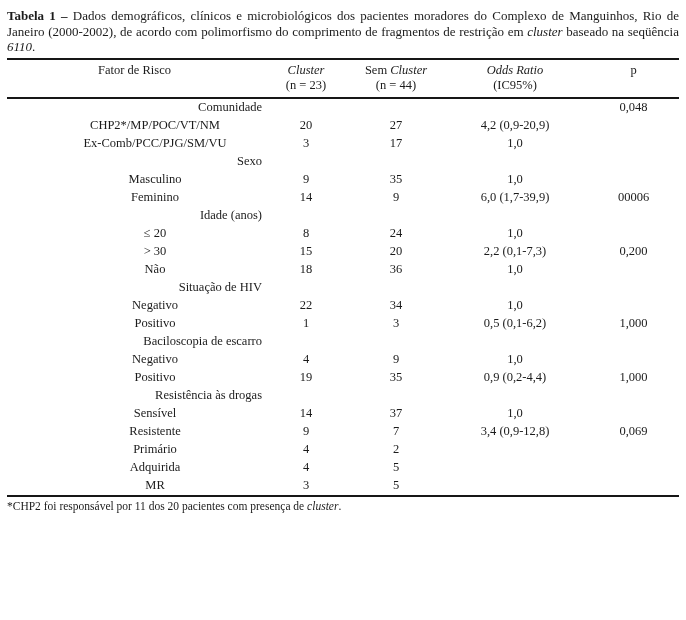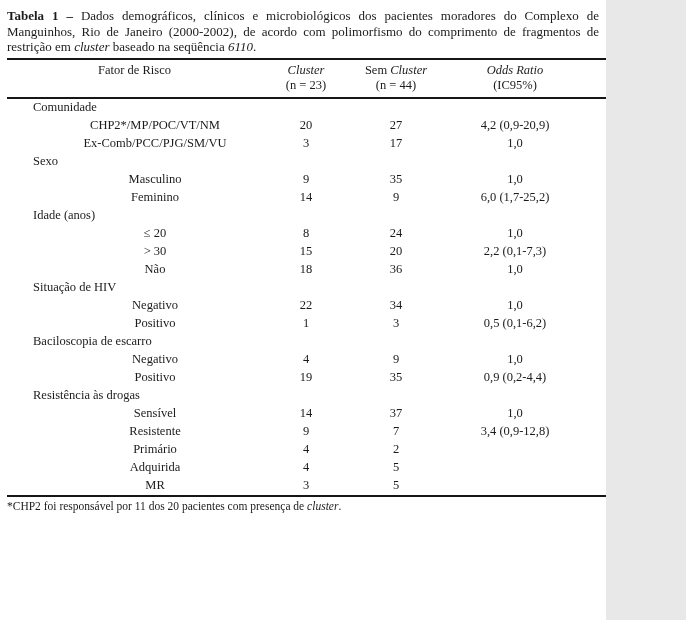--- a/index.html
+++ b/index.html
@@ -1,17 +1,17 @@
 <!DOCTYPE html>
 <html><head>
 <meta charset="utf-8">
 <style>
   html, body { margin: 0; padding: 0; background: #e8e8e8; }
   .page {
-    width: 606px;
+    width: 686px;
     height: 620px;
     background: #ffffff;
     box-sizing: border-box;
     padding: 8px 7px 0 7px;
     font-family: "Liberation Serif", serif;
     color: #1b1b1b;
     overflow: hidden;
   }
   .title {
     font-size: 13px;
@@ -42,21 +42,21 @@
     padding: 3px 0 4px 0;
     border-bottom: 2px solid #161616;
   }
   tbody td {
     font-size: 12.5px;
     height: 18px;
     padding: 0;
     vertical-align: middle;
     white-space: nowrap;
   }
-  td.c-label.group  { padding-left: 26px; }
+  td.c-label.group  { padding-left: 26px; text-align: right; }
   td.c-label.indent { padding-left: 41px; text-align: center; }
   td.c-num { text-align: center; }
   .footnotes {
     margin-top: 3px;
     font-size: 11.5px;
     line-height: 13.8px;
     text-align: justify;
   }
 </style>
 </head>
@@ -131,21 +131,21 @@
           <td class="c-label indent">Masculino</td>
           <td class="c-num">9</td>
           <td class="c-num">35</td>
           <td class="c-num">1,0</td>
           <td class="c-num"></td>
         </tr>
         <tr>
           <td class="c-label indent">Feminino</td>
           <td class="c-num">14</td>
           <td class="c-num">9</td>
-          <td class="c-num">6,0 (1,7-25,2)</td>
+          <td class="c-num">6,0 (1,7-39,9)</td>
           <td class="c-num">00006</td>
         </tr>
         <tr>
           <td class="c-label group">Idade (anos)</td>
           <td class="c-num"></td>
           <td class="c-num"></td>
           <td class="c-num"></td>
           <td class="c-num"></td>
         </tr>
         <tr>

